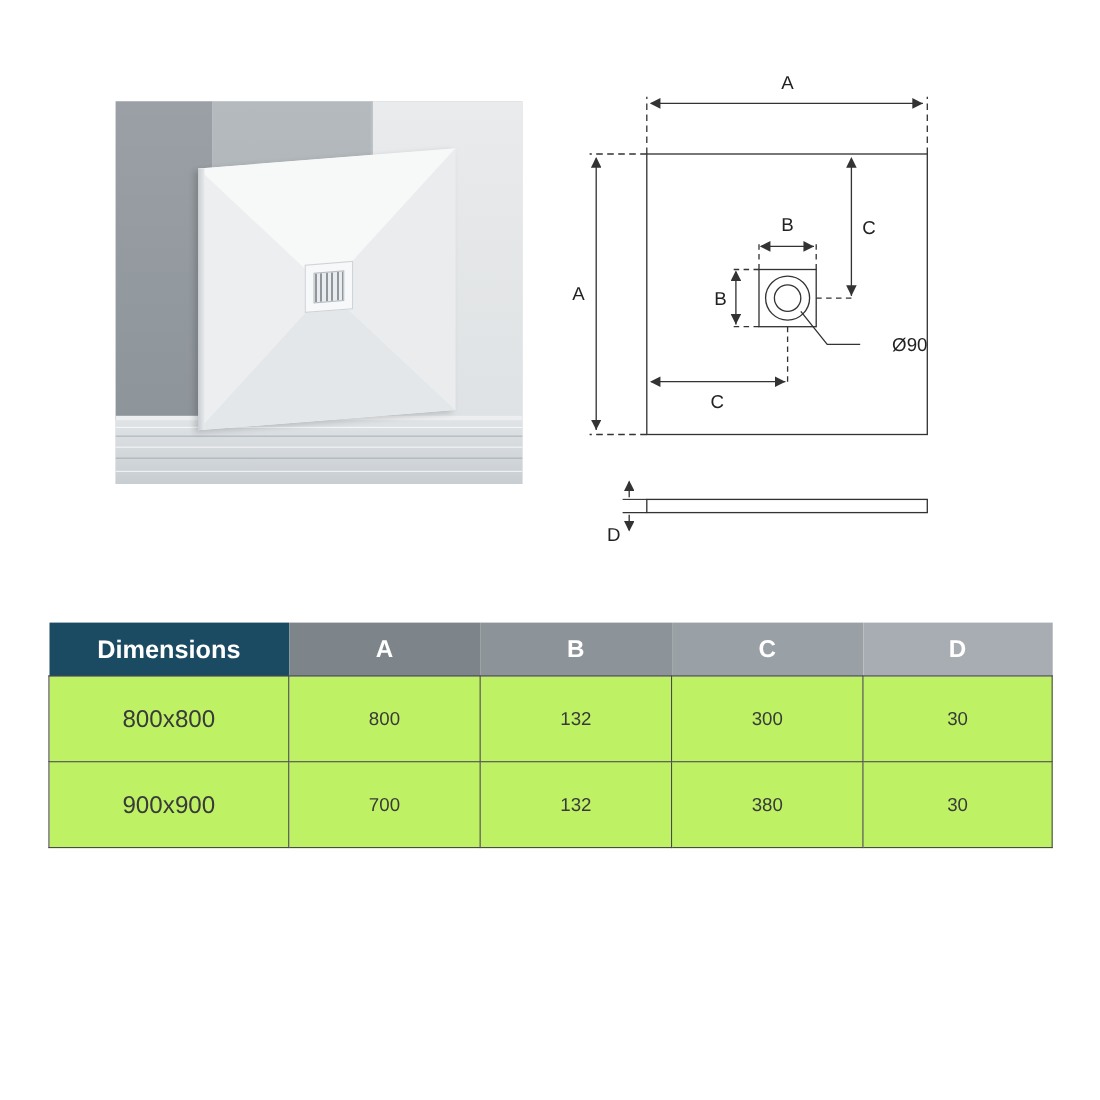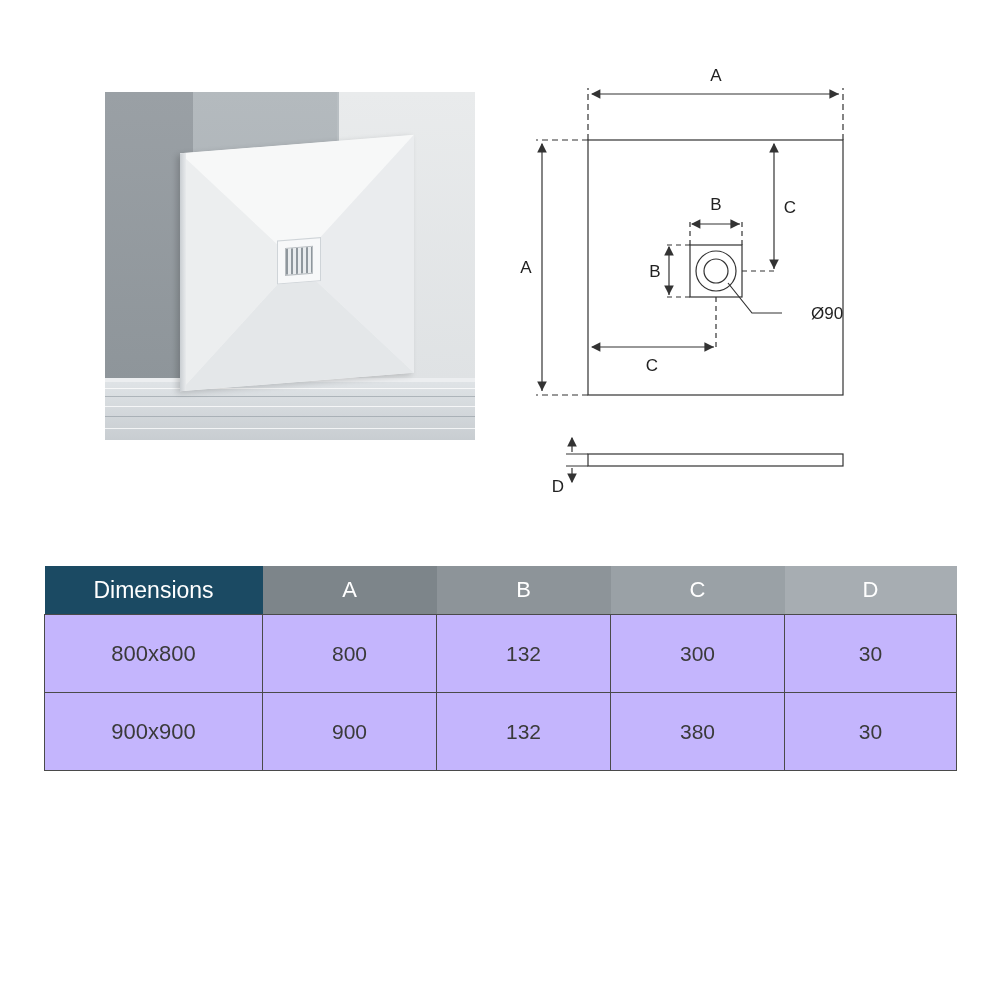--- a/index.html
+++ b/index.html
@@ -134,42 +134,42 @@
   }
   table.dim-table {
     border-collapse: collapse;
     width: 912px;
     table-layout: fixed;
   }
   table.dim-table th,
   table.dim-table td {
     border: 1px solid #4a4a4a;
     text-align: center;
-    font-size: 21px;
+    font-size: 17px;
     color: #3a3a3a;
     font-family: "Liberation Sans", sans-serif;
   }
   table.dim-table thead th {
     height: 46px;
     border: none;
     color: #ffffff;
     font-size: 22px;
-    font-weight: normal;
+    font-weight: bold;
   }
   table.dim-table thead th.lead {
     background: #1b4a63;
     font-size: 23px;
   }
   table.dim-table thead th.grad1 { background: #7d858a; }
   table.dim-table thead th.grad2 { background: #8d9499; }
   table.dim-table thead th.grad3 { background: #9aa1a6; }
   table.dim-table thead th.grad4 { background: #a7adb2; }
   table.dim-table tbody td {
     height: 75px;
-    background: #c4b5fd;
+    background: #bef264;
   }
   table.dim-table tbody td.first {
     font-size: 22px;
   }
 </style>
 </head>
 <body>
 
 <div class="photo">
   <div class="wall-left"></div>
@@ -282,20 +282,20 @@
     <tbody>
       <tr>
         <td class="first">800x800</td>
         <td>800</td>
         <td>132</td>
         <td>300</td>
         <td>30</td>
       </tr>
       <tr>
         <td class="first">900x900</td>
-        <td>900</td>
+        <td>700</td>
         <td>132</td>
         <td>380</td>
         <td>30</td>
       </tr>
     </tbody>
   </table>
 </div>
 
 </body></html>

